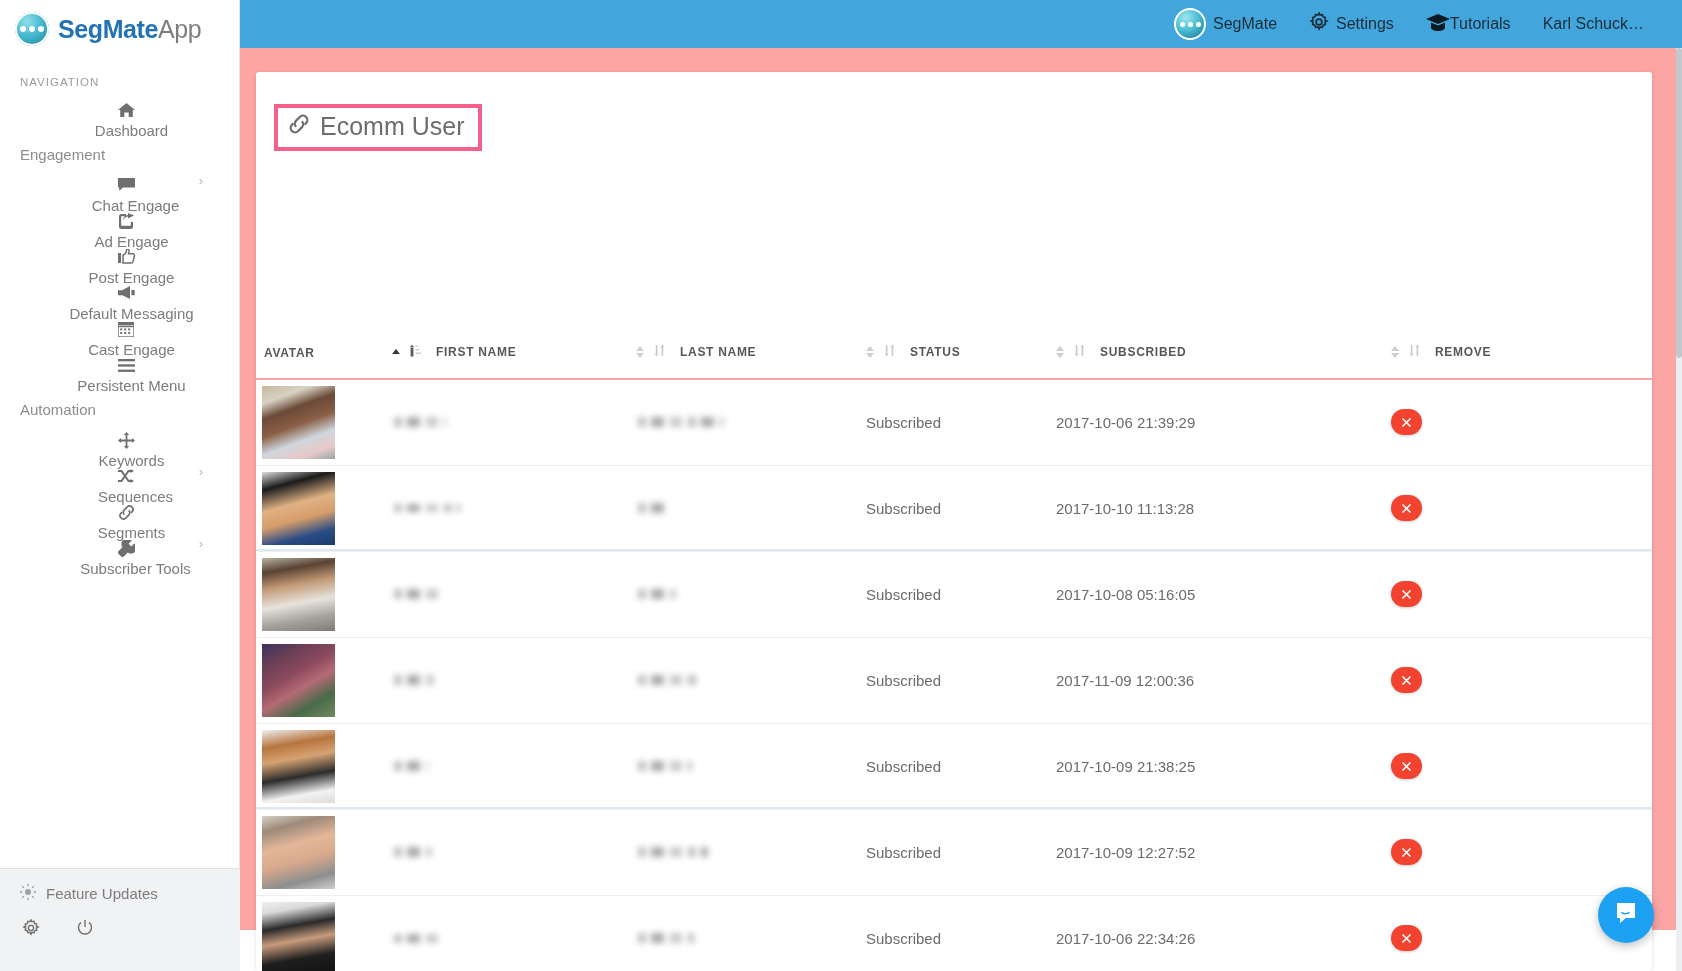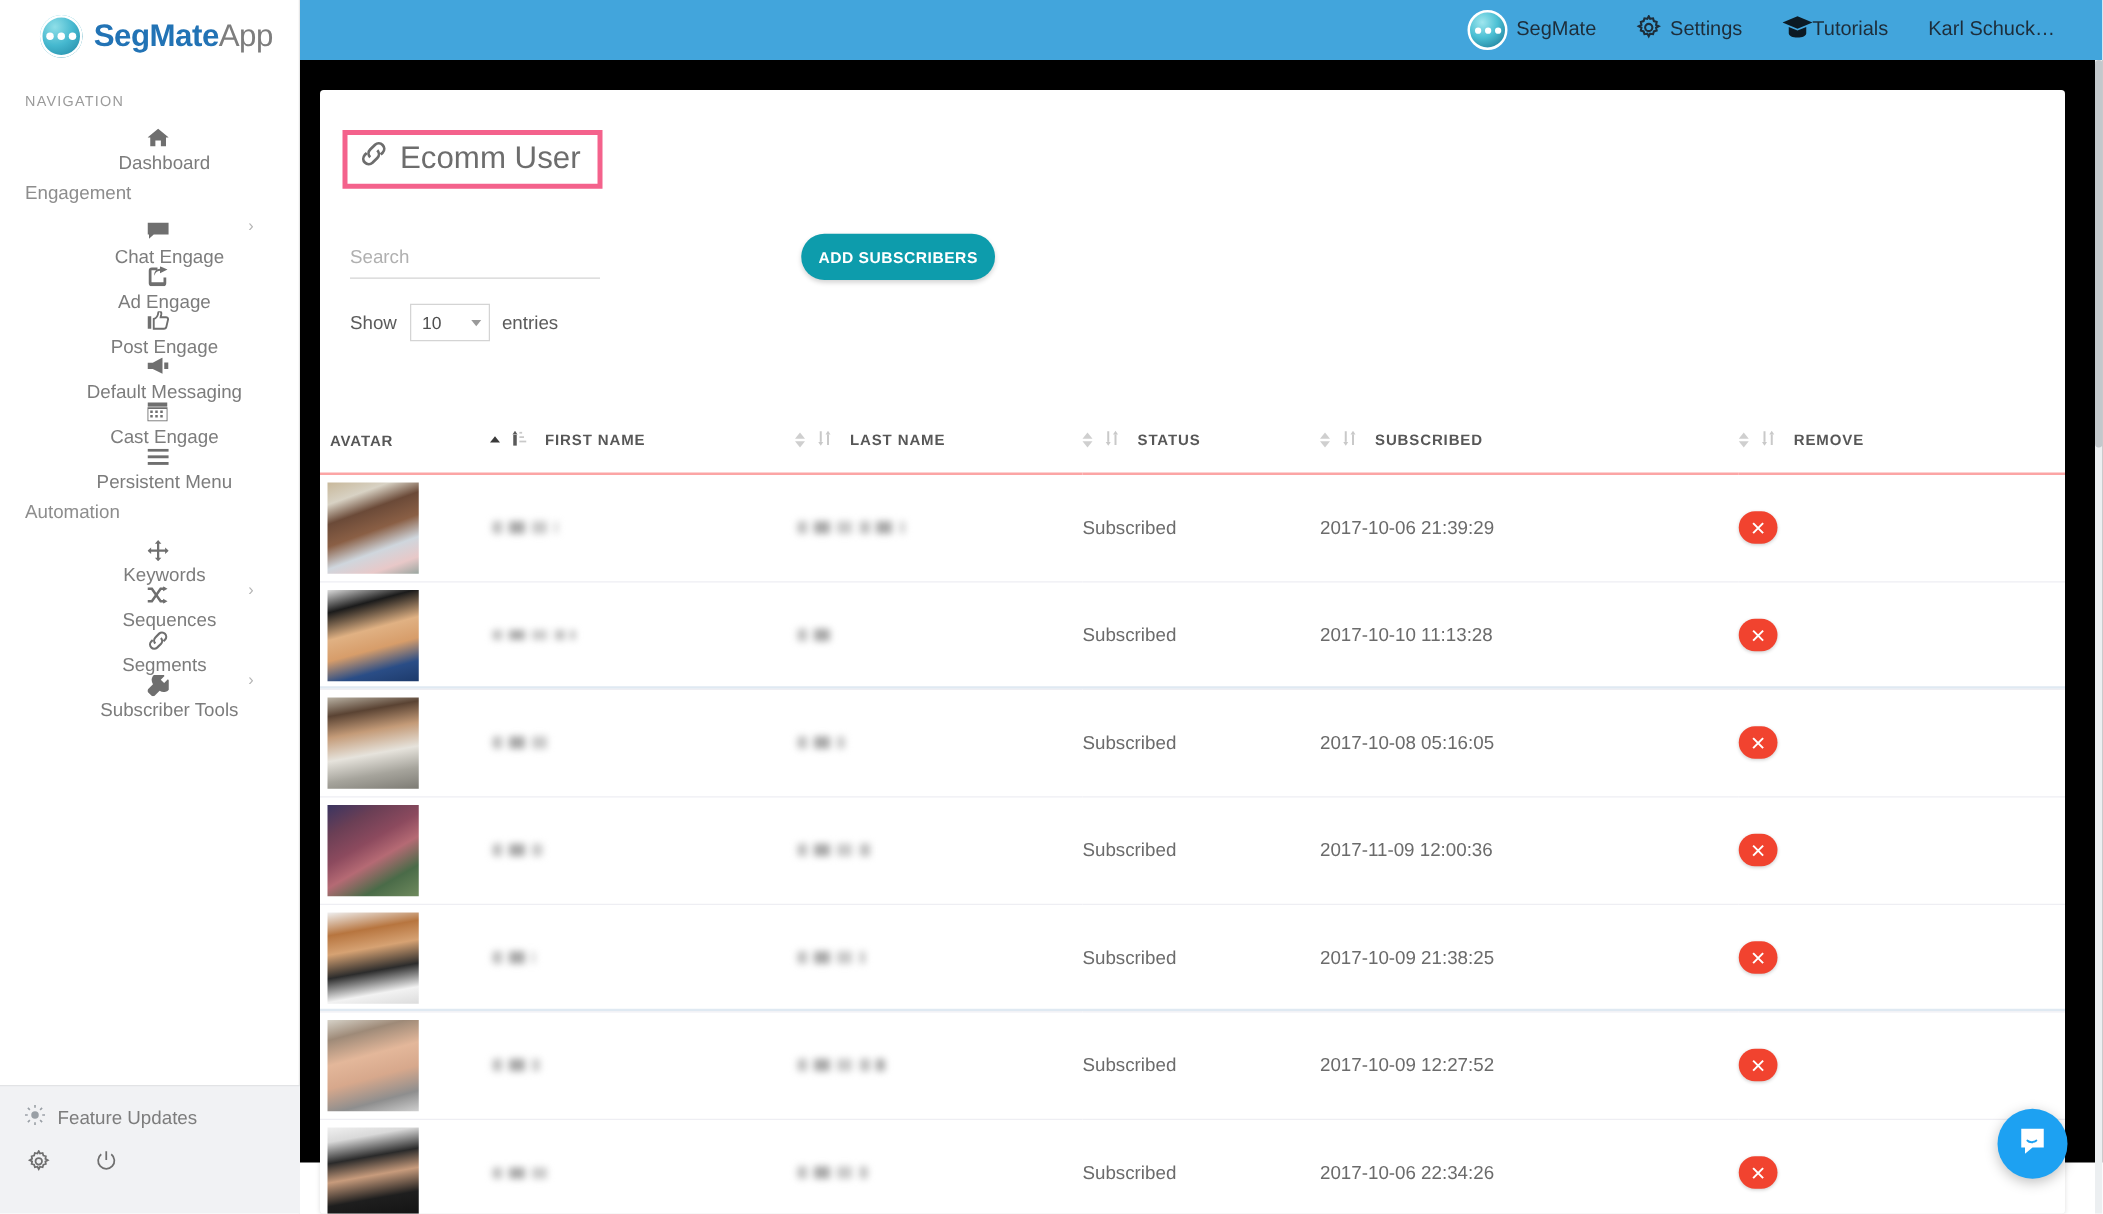--- a/index.html
+++ b/index.html
@@ -14,21 +14,21 @@
   
   #sidebar {
     position: absolute; left: 0; top: 0;
     width: 240px; height: 971px;
     background: #ffffff;
     border-right: 1px solid #e7e7e7;
     z-index: 5;
   }
   .brand {
     height: 58px; display: flex; align-items: center;
-    padding-left: 32px; gap: 9px;
+    padding-left: 15px; gap: 9px;
   }
   .brand-logo {
     width: 34px; height: 34px; border-radius: 50%;
     background: radial-gradient(circle at 35% 28%, #8fdfe8 0%, #45b8cf 45%, #1a7e9c 100%);
     display: flex; align-items: center; justify-content: center; gap: 3px;
     box-shadow: 0 0 0 2px #ffffff inset;
   }
   .brand-logo i { width:6px; height:6px; border-radius:50%; background:#ffffff; display:block; }
   .brand-text { font-size: 25px; font-weight: bold; letter-spacing:-0.4px; }
   .brand-text .b1 { color:#2273b5; }
@@ -86,21 +86,21 @@
     background: radial-gradient(circle at 35% 28%, #9fe6ee 0%, #4cc0d4 45%, #15718f 100%);
     display:flex; align-items:center; justify-content:center; gap:3px;
     border: 2px solid #ffffff;
   }
   .tb-logo i { width:5px; height:5px; border-radius:50%; background:#fff; display:block; }
 
   
   #content {
     position:absolute; left:240px; top:48px;
     width:1442px; height: 882px;
-    background:#000000;
+    background:#fca5a5;
   }
   #card {
     position:absolute; left: 16px; top: 24px;
     width: 1396px; height: 899px;
     background:#ffffff;
     box-shadow: 0 1px 4px rgba(0,0,0,0.13);
     border-radius: 3px;
     overflow: hidden;
   }
   .page-title-wrap { padding: 32px 0 0 18px; }
@@ -426,35 +426,20 @@
           <span>
             <svg width="22" height="22" viewBox="0 0 17 17" fill="none" stroke="#6d6d6d" stroke-width="1.7">
                 <path d="M6.3 10.7a3.4 3.4 0 010-4.8l3-3a3.4 3.4 0 014.8 4.8l-1.3 1.3"></path>
                 <path d="M10.7 6.3a3.4 3.4 0 010 4.8l-3 3a3.4 3.4 0 01-4.8-4.8l1.3-1.3"></path>
               </svg>
           </span>
           <span>Ecomm User</span>
         </div>
       </div>
 
-      <div class="controls">
-        <div class="search-box">
-          <input class="search-input" type="text" placeholder="Search" style="">
-        </div>
-        <button class="add-btn">ADD SUBSCRIBERS</button>
-
-        <div class="show-entries">
-          <span>Show</span>
-          <div class="entries-select">
-            <span>10</span>
-            <span class="caret"></span>
-          </div>
-          <span>entries</span>
-        </div>
-      </div>
 
       <div class="table-wrap">
         <table>
           <colgroup>
             <col style="width:136px">
               <col style="width:244px">
               <col style="width:230px">
             <col style="width:190px">
               <col style="width:335px">
               <col style="width:261px">

